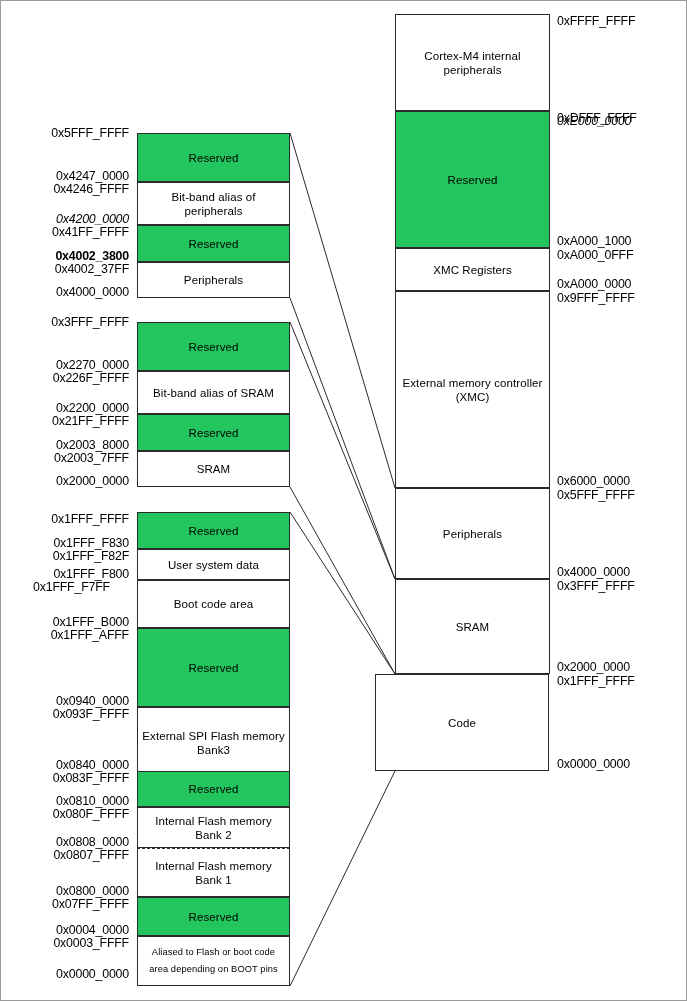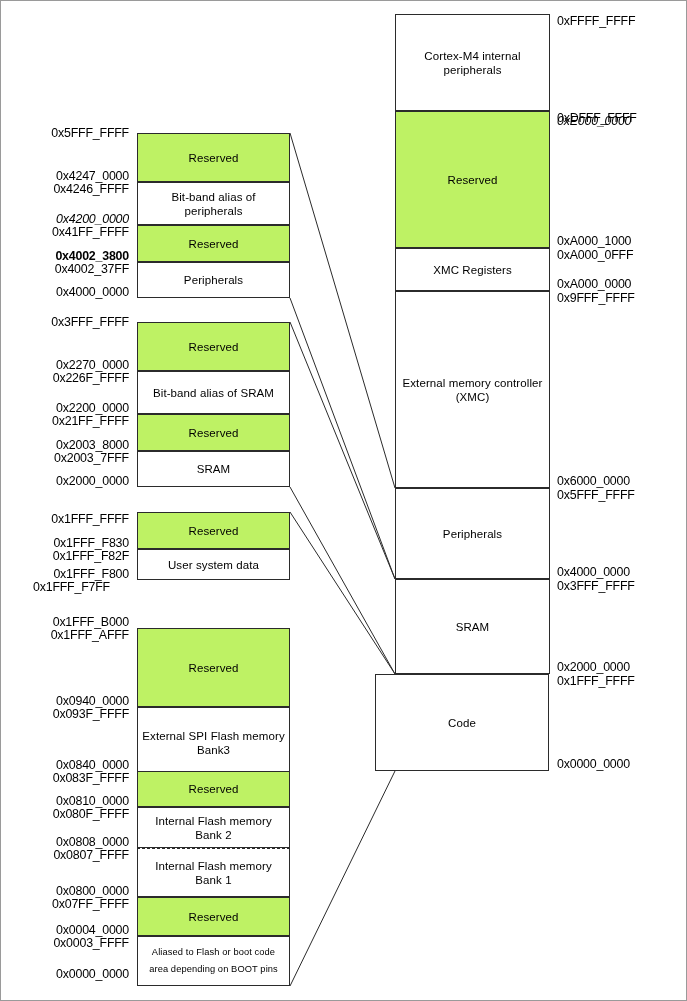--- a/index.html
+++ b/index.html
@@ -24,21 +24,21 @@
     background:#ffffff;
     display:flex;
     align-items:center;
     justify-content:center;
     text-align:center;
     color:#000000;
     font-size:11.5px;
     line-height:14px;
     letter-spacing:0.1px;
   }
-  .blk.shaded{background:#bef264;}
+  .blk.shaded{background:#22c55e;}
   .blk.dashedtop{border-top:1px dashed #2b2b2b;}
   .blk.small{font-size:9.3px;line-height:17px;}
   .blk span{display:block;padding:0 4px;}
 
   .addr{
     position:absolute;
     color:#000000;
     font-size:12.4px;
     line-height:12.4px;
     white-space:nowrap;
@@ -114,20 +114,23 @@
   <div class="addr right" style="left:33px;top:414px;width:95px;">0x21FF_FFFF</div>
   <div class="addr right" style="left:33px;top:438px;width:95px;">0x2003_8000</div>
   <div class="addr right" style="left:33px;top:451px;width:95px;">0x2003_7FFF</div>
   <div class="addr right" style="left:33px;top:474px;width:95px;">0x2000_0000</div>
 
   <div class="blk shaded" style="left:136px;top:511px;width:153px;height:37px;">
     <span>Reserved</span>
   </div>
   <div class="blk" style="left:136px;top:548px;width:153px;height:31px;">
     <span>User system data</span>
+  </div>
+  <div class="blk" style="left:136px;top:579px;width:153px;height:48px;">
+    <span>Boot code area</span>
   </div>
   <div class="blk shaded" style="left:136px;top:627px;width:153px;height:79px;">
     <span>Reserved</span>
   </div>
   <div class="blk" style="left:136px;top:706px;width:153px;height:72px;">
     <span>External SPI Flash memory Bank3</span>
   </div>
   <div class="blk shaded" style="left:136px;top:770px;width:153px;height:36px;">
     <span>Reserved</span>
   </div>

